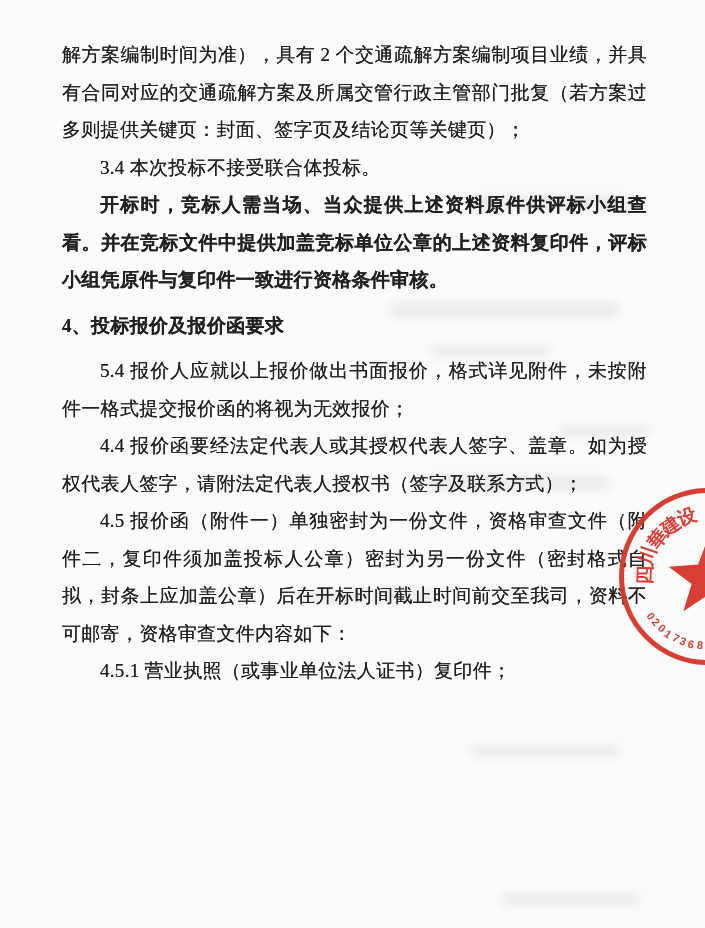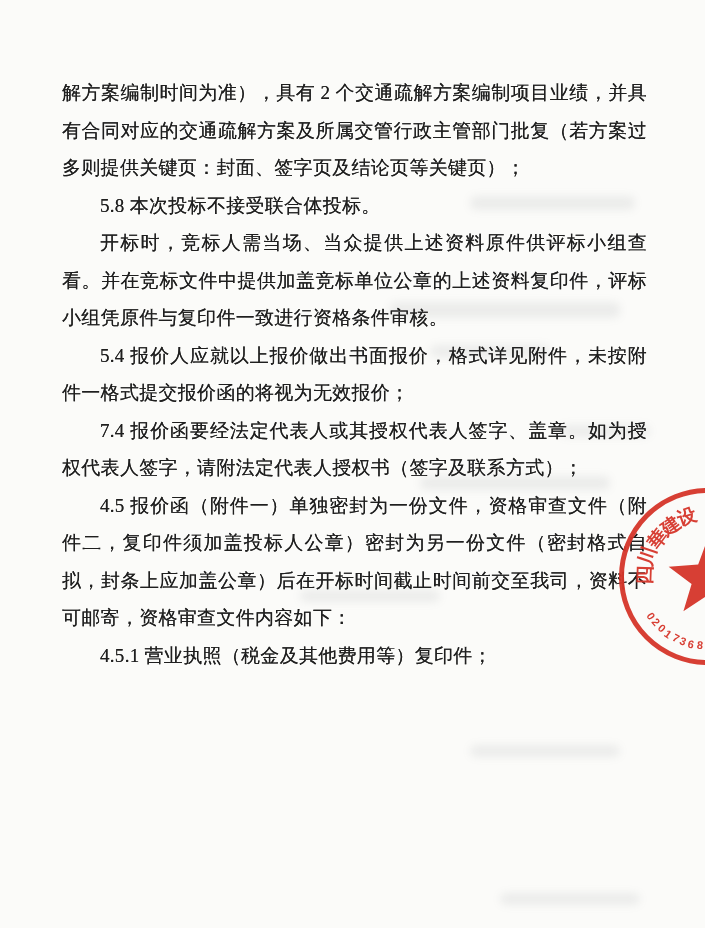--- a/index.html
+++ b/index.html
@@ -15,25 +15,24 @@
   .text-block{
     position:absolute;
     left:62px; right:58px; top:36px;
     font-size:19px;
     line-height:37.5px;
     color:#1f1f1f;
     text-align:justify;
     text-align-last:left;
     letter-spacing:.3px;
     text-shadow:0 0 .45px rgba(20,20,20,.85); 
-    margin-top:38px;
   }
   .text-block p{margin:0;}
   .indent{text-indent:2em;}
-  .bold{font-weight:normal;}
+  .bold{font-weight:bold;}
   .heading{font-weight:bold; margin-top:8px !important; margin-bottom:8px !important;}
   
   .smudge{
     position:absolute;
     background:#7e8286;
     opacity:.12;
     filter:blur(4px);
     border-radius:6px;
     pointer-events:none;
   }
@@ -84,26 +83,27 @@
   <div class="smudge" style="left:390px;top:302px;width:230px;height:16px;"></div>
   <div class="smudge" style="left:430px;top:345px;width:120px;height:12px;"></div>
   <div class="smudge" style="left:420px;top:476px;width:190px;height:14px;"></div>
   <div class="smudge" style="left:560px;top:425px;width:90px;height:12px;"></div>
   <div class="smudge" style="left:300px;top:590px;width:140px;height:12px;"></div>
   <div class="smudge" style="left:470px;top:745px;width:150px;height:12px;"></div>
   <div class="smudge" style="left:500px;top:893px;width:140px;height:12px;"></div>
 
   <div class="text-block">
     <p>解方案编制时间为准），具有 2 个交通疏解方案编制项目业绩，并具有合同对应的交通疏解方案及所属交管行政主管部门批复（若方案过多则提供关键页：封面、签字页及结论页等关键页）；</p>
-    <p class="indent">5.8 本次投标不接受联合体投标。</p>
+    <p class="indent">3.4 本次投标不接受联合体投标。</p>
     <p class="indent bold">开标时，竞标人需当场、当众提供上述资料原件供评标小组查看。并在竞标文件中提供加盖竞标单位公章的上述资料复印件，评标小组凭原件与复印件一致进行资格条件审核。</p>
+    <p class="heading">4、投标报价及报价函要求</p>
     <p class="indent">5.4 报价人应就以上报价做出书面报价，格式详见附件，未按附件一格式提交报价函的将视为无效报价；</p>
-    <p class="indent">7.4 报价函要经法定代表人或其授权代表人签字、盖章。如为授权代表人签字，请附法定代表人授权书（签字及联系方式）；</p>
+    <p class="indent">4.4 报价函要经法定代表人或其授权代表人签字、盖章。如为授权代表人签字，请附法定代表人授权书（签字及联系方式）；</p>
     <p class="indent">4.5 报价函（附件一）单独密封为一份文件，资格审查文件（附件二，复印件须加盖投标人公章）密封为另一份文件（密封格式自拟，封条上应加盖公章）后在开标时间截止时间前交至我司，资料不可邮寄，资格审查文件内容如下：</p>
-    <p class="indent">4.5.1 营业执照（税金及其他费用等）复印件；</p>
+    <p class="indent">4.5.1 营业执照（或事业单位法人证书）复印件；</p>
   </div>
 
   <div class="seal">
     <div class="seal-ring"></div>
     <div class="seal-star"></div>
 
     <span class="seal-char" style="left:634px;top:564px;transform:rotate(-88deg);">四</span>
     <span class="seal-char" style="left:637px;top:545px;transform:rotate(-71deg);">川</span>
     <span class="seal-char" style="left:647px;top:528px;transform:rotate(-53deg);">華</span>
     <span class="seal-char" style="left:660px;top:515px;transform:rotate(-36deg);">建</span>

